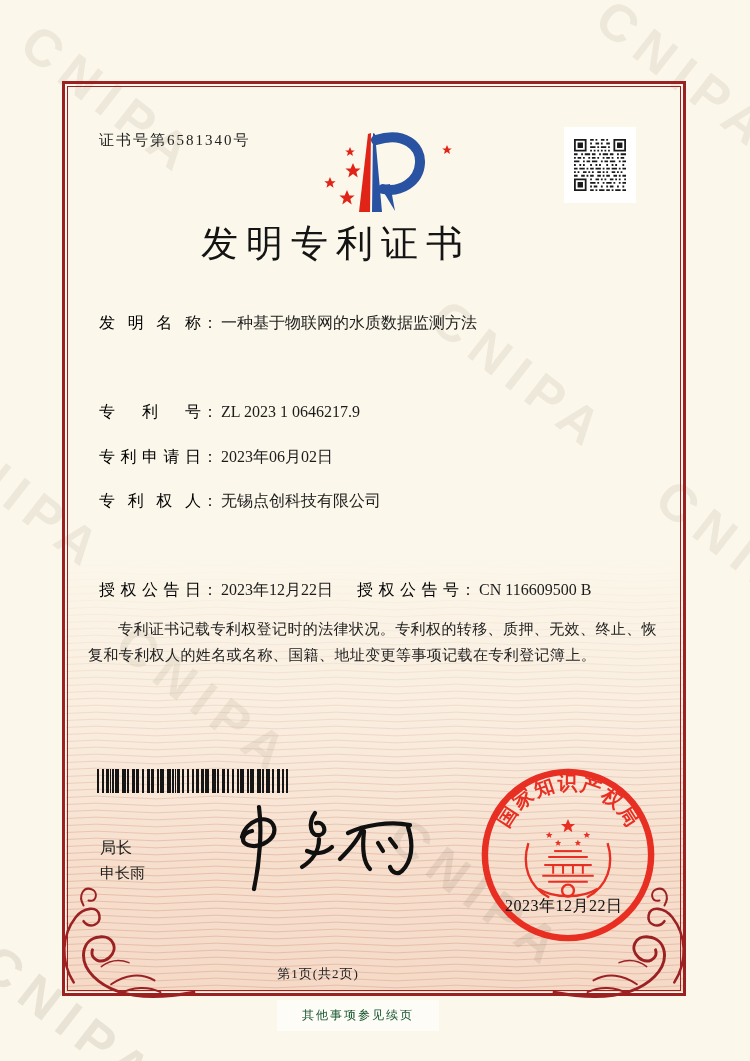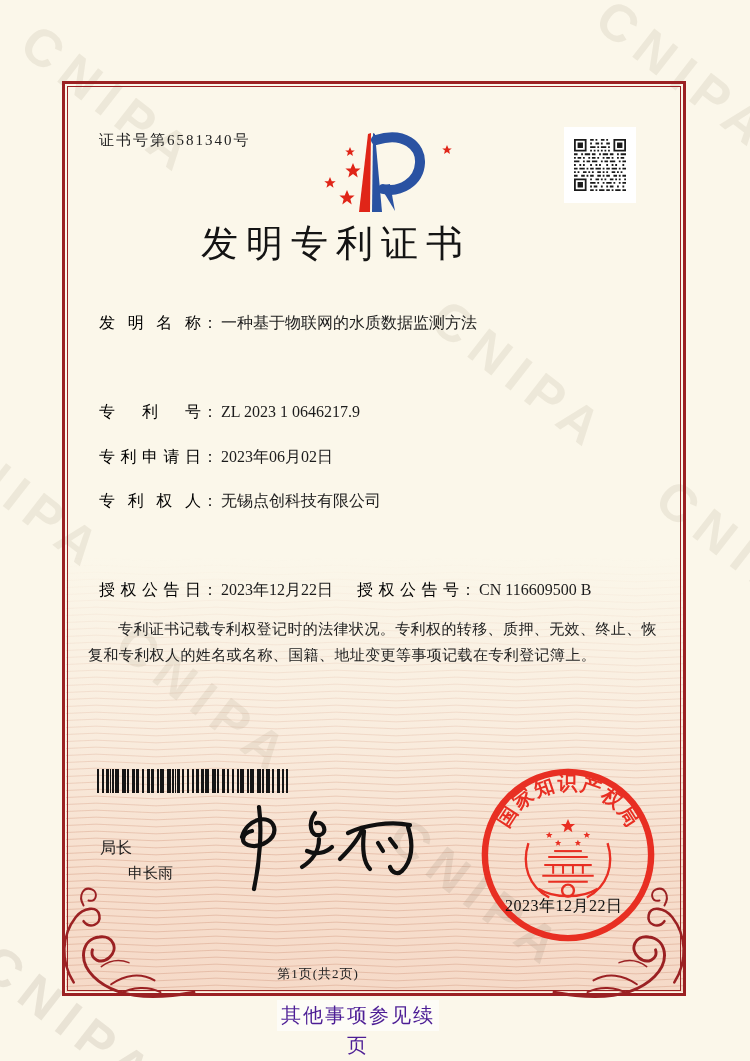--- a/index.html
+++ b/index.html
@@ -43,32 +43,32 @@
   .legal p{margin:0 0 3px 0;text-indent:2em;}
   
   .barcode{position:absolute;z-index:3;left:97px;top:769px;width:191px;height:24px;
      background-image:
        repeating-linear-gradient(90deg,#151515 0 2px,transparent 2px 5px),
        repeating-linear-gradient(90deg,#151515 0 2px,transparent 2px 9px),
        repeating-linear-gradient(90deg,#151515 0 1px,transparent 1px 13px);}
   .dir-title{position:absolute;z-index:3;left:100px;top:838px;font-size:16px;
        font-family:"Liberation Sans", sans-serif;color:#1a1a1a;}
   .dir-name{position:absolute;z-index:3;left:100px;top:864px;font-size:15px;
-       font-family:Liberation Mono, monospace;color:#1a1a1a;margin-left:28px;}
+       font-family:Liberation Mono, monospace;color:#1a1a1a;}
   .sig{position:absolute;z-index:4;left:212px;top:799px;}
   .seal{position:absolute;z-index:3;left:474px;top:761px;opacity:0.95;}
   .seal-date{position:absolute;z-index:4;left:505px;top:896px;font-size:16px;color:#111;
        letter-spacing:0.5px;}
   .flourish{position:absolute;z-index:3;left:48px;top:866px;}
   .flourish.right{left:550px;transform:scaleX(-1);}
   
   .page-num{position:absolute;z-index:3;left:62px;width:512px;top:965px;text-align:center;
        font-size:13px;color:#222;letter-spacing:1px;}
   .note-box{position:absolute;z-index:3;left:277px;top:1000px;width:162px;height:31px;
-       background:#fdfcf7;text-align:center;line-height:30px;font-size:20px;color:#4c1d95;
+       background:#fdfcf7;text-align:center;line-height:30px;font-size:12px;color:#14532d;
        letter-spacing:2px;}
 </style>
 </head>
 <body>
 
 <div class="page">
 
   <span class="wm" style="left:110px;top:100px">CNIPA</span>
   <span class="wm" style="left:685px;top:75px">CNIPA</span>
   <span class="wm" style="left:520px;top:375px">CNIPA</span>

